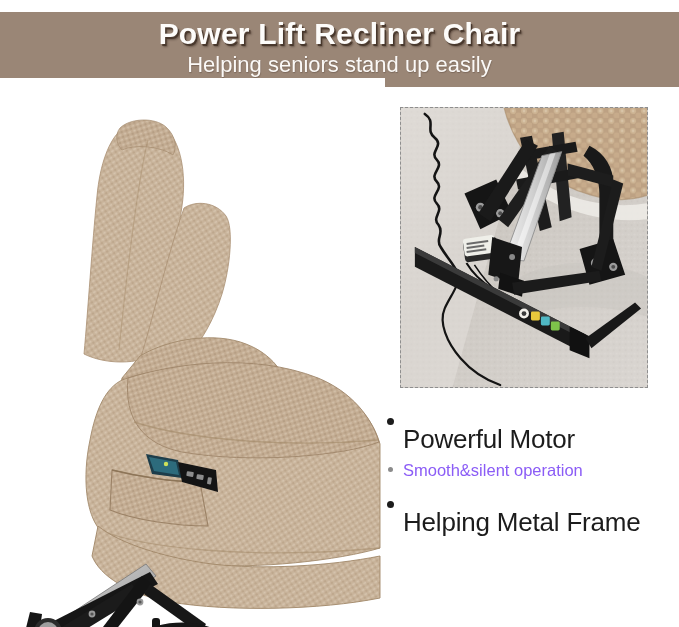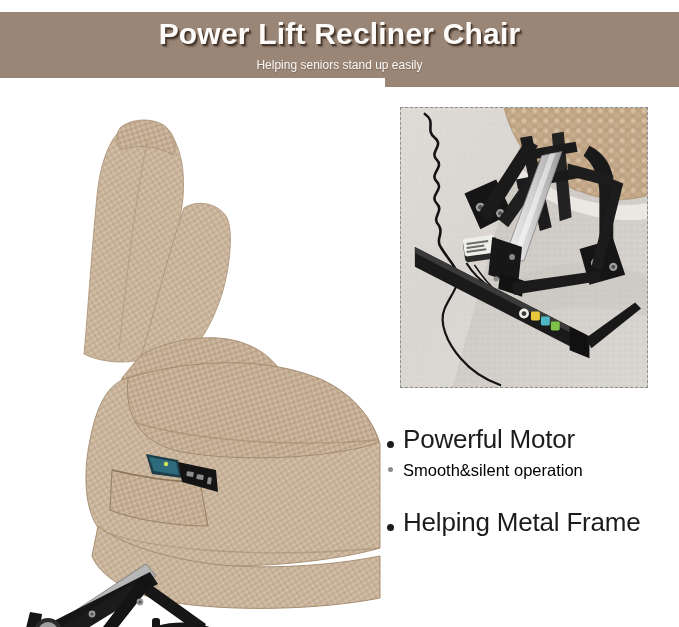--- a/index.html
+++ b/index.html
@@ -35,21 +35,21 @@
     color: #fdfcfa;
     letter-spacing: 0.2px;
     text-shadow:
        1.5px 1.5px 0 rgba(60,44,33,0.75),
        2.5px 2.5px 2px rgba(50,36,27,0.45);
     line-height: 36px;
     white-space: nowrap;
   }
   .header-subtitle {
     margin-top: 3px;
-    font-size: 12px;
+    font-size: 22px;
     font-weight: normal;
     color: #fbf9f7;
     line-height: 20px;
     white-space: nowrap;
     text-shadow: 0.5px 0.5px 1px rgba(70,52,40,0.35);
   }
 
   
   .chair-photo {
     position: absolute;
@@ -82,21 +82,21 @@
     top: 418px;
     width: 294px;
     height: 209px;
   }
   .feature-block { position: relative; }
   .feature-block.block-1 { margin-top: 6px; }
   .feature-block.block-2 { margin-top: 26px; }
 
   .feature-headline {
     display: flex;
-    align-items: flex-end;
+    align-items: flex-start;
     gap: 9px;
     padding-left: 2px;
   }
   .bullet-main {
     width: 7px; height: 7px;
     border-radius: 50%;
     background: #1c1c1c;
     flex: 0 0 auto;
     position: relative;
     top: -6px;
@@ -120,21 +120,21 @@
   .bullet-sub {
     width: 5px; height: 5px;
     border-radius: 50%;
     background: #8b8b8b;
     flex: 0 0 auto;
     position: relative;
     top: -4px;
   }
   .feature-sub-text {
     font-size: 16.5px;
-    color: #000000;
+    color: #8b5cf6;
     line-height: 22px;
     max-width: 252px;
   }
 </style>
 </head>
 <body>
 
 <div class="header-band">
   <div class="header-title">Power Lift Recliner Chair</div>
   <div class="header-subtitle">Helping seniors stand up easily</div>

